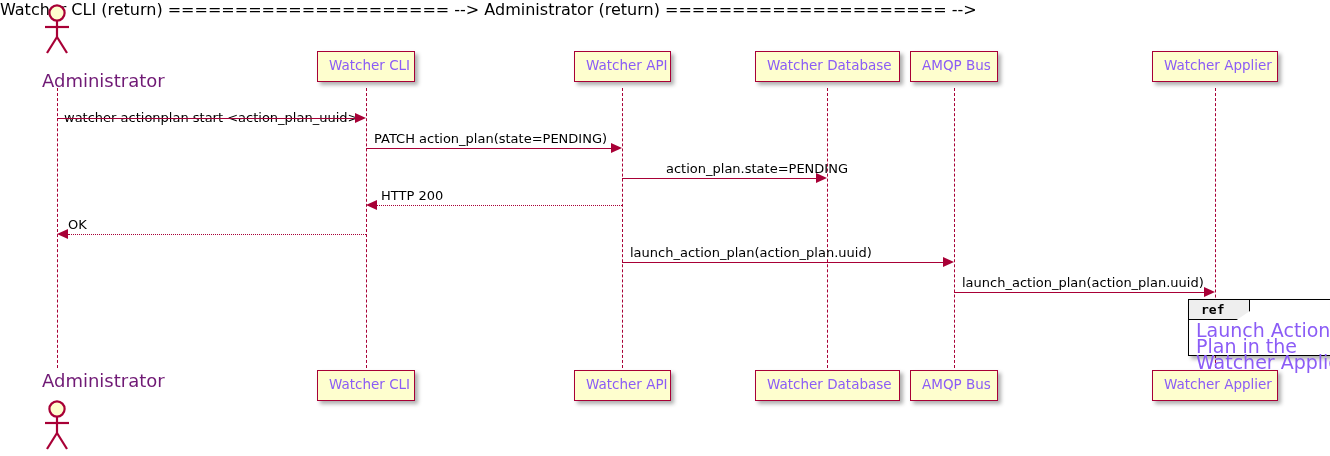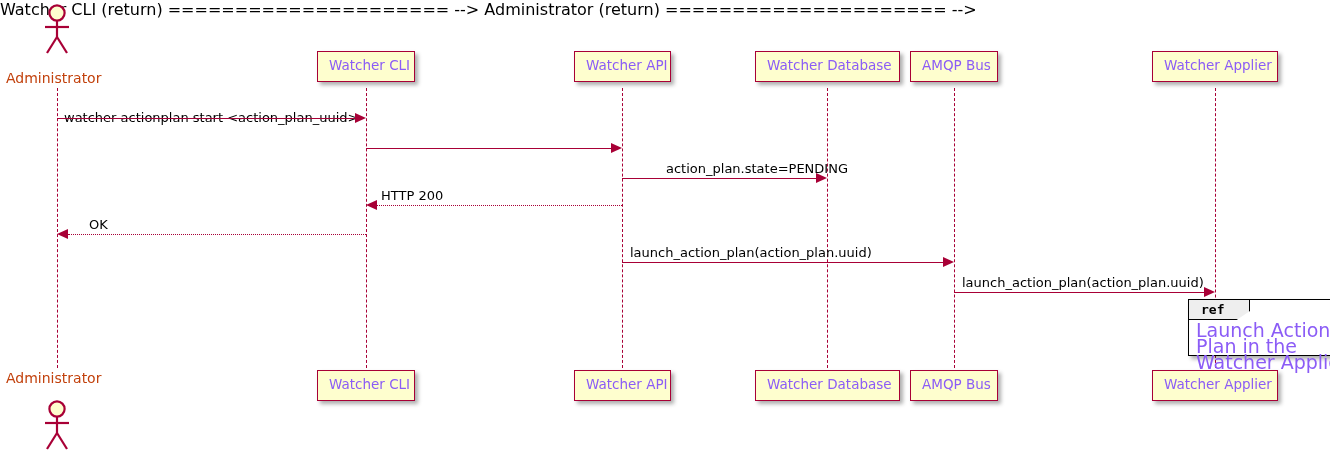--- a/index.html
+++ b/index.html
@@ -43,24 +43,25 @@
 
   
   .actor {
     position: absolute;
     width: 34px;
     height: 52px;
     z-index: 4;
   }
   .actor-label {
     position: absolute;
-    font-size: 14px;
-    color: #c2410c;
+    font-size: 18px;
+    color: #701a75;
     white-space: nowrap;
     z-index: 4;
+    margin-left: 36px;
   }
 
   
   .msg-line {
     position: absolute;
     height: 0;
     border-top: 1.6px solid #A80036;
     z-index: 3;
   }
   .msg-line.dotted {
@@ -185,35 +186,36 @@
   <div class="participant" style="left:755px; top:370px; width:145px;">Watcher Database</div>
   <div class="participant" style="left:910px; top:370px; width:88px;">AMQP Bus</div>
   <div class="participant" style="left:1152px; top:370px; width:126px;">Watcher Applier</div>
 
   
   <div class="msg-label" style="left:64px; top:110px;text-align:right;">watcher actionplan start &lt;action_plan_uuid&gt;</div>
   <div class="msg-line" style="left:57px; top:118px; width:299px;"></div>
   <div class="arrowhead right" style="left:355px; top:113px;"></div>
 
   
+  <div class="msg-label" style="left:374px; top:131px;">PATCH action_plan(state=PENDING)</div>
   <div class="msg-line" style="left:366px; top:148px; width:246px;"></div>
   <div class="arrowhead right" style="left:611px; top:143px;"></div>
 
   
   <div class="msg-label" style="left:630px; top:161px;margin-left:36px;">action_plan.state=PENDING</div>
   <div class="msg-line" style="left:622px; top:178px; width:195px;"></div>
   <div class="arrowhead right" style="left:816px; top:173px;"></div>
 
    Watcher CLI (return) ===================== --&gt;
   <div class="msg-label" style="left:381px; top:188px;">HTTP 200</div>
   <div class="msg-line dotted" style="left:377px; top:205px; width:245px;"></div>
   <div class="arrowhead left" style="left:366px; top:200px;"></div>
 
    Administrator (return) ===================== --&gt;
-  <div class="msg-label" style="left:89px; top:217px;">OK</div>
+  <div class="msg-label" style="left:68px; top:217px;">OK</div>
   <div class="msg-line dotted" style="left:68px; top:234px; width:298px;"></div>
   <div class="arrowhead left" style="left:57px; top:229px;"></div>
 
   
   <div class="msg-label" style="left:630px; top:245px;">launch_action_plan(action_plan.uuid)</div>
   <div class="msg-line" style="left:622px; top:262px; width:322px;"></div>
   <div class="arrowhead right" style="left:943px; top:257px;"></div>
 
   
   <div class="msg-label" style="left:962px; top:275px;">launch_action_plan(action_plan.uuid)</div>

